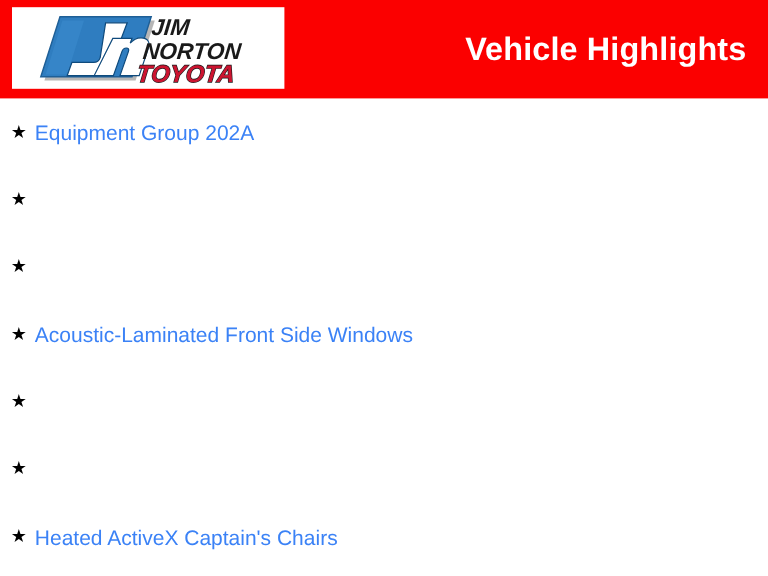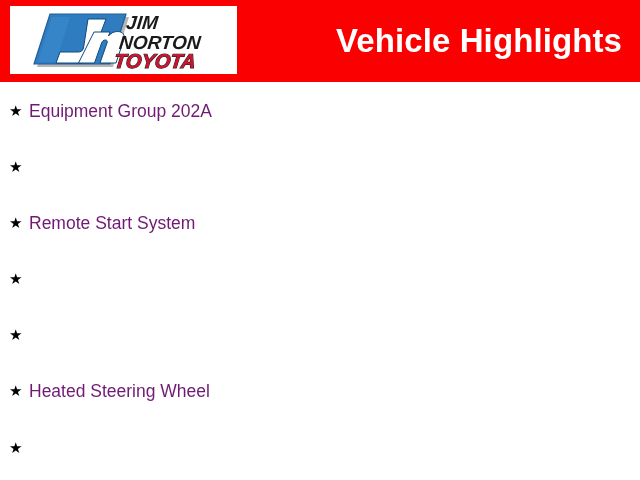--- a/index.html
+++ b/index.html
@@ -56,21 +56,21 @@
     display: block;
     width: 227px;
     height: 68px;
   }
 
   .header-title {
     position: absolute;
     right: 18px;
     top: 26px;
     color: #ffffff;
-    font-size: 33px;
+    font-size: 27px;
     font-weight: bold;
     letter-spacing: 0.1px;
     line-height: 30px;
     white-space: nowrap;
     margin-left: 20px;
   }
 
   
   .highlights {
     position: absolute;
@@ -96,21 +96,21 @@
     line-height: 20px;
     color: #000000;
     text-align: left;
     flex: 0 0 20px;
   }
 
   .hl-label {
     display: inline-block;
     font-size: 17.5px;
     line-height: 22px;
-    color: #701a75;
+    color: #3b82f6;
     font-weight: normal;
   }
 
   .i0 { top: 17px; }
   .i1 { top: 73px; }
   .i2 { top: 129px; }
   .i3 { top: 185px; }
   .i4 { top: 241px; }
   .i5 { top: 297px; }
   .i6 { top: 354px; }
@@ -161,34 +161,34 @@
       <span class="hl-star">★</span>
       <span class="hl-label">Equipment Group 202A</span>
     </div>
 
     <div class="hl-item i1">
       <span class="hl-star">★</span>
     </div>
 
     <div class="hl-item i2">
       <span class="hl-star">★</span>
-      <span class="hl-label">Remote Start System</span>
     </div>
 
     <div class="hl-item i3">
       <span class="hl-star">★</span>
+      <span class="hl-label">Acoustic-Laminated Front Side Windows</span>
     </div>
 
     <div class="hl-item i4">
       <span class="hl-star">★</span>
     </div>
 
     <div class="hl-item i5">
       <span class="hl-star">★</span>
-      <span class="hl-label">Heated Steering Wheel</span>
     </div>
 
     <div class="hl-item i6">
       <span class="hl-star">★</span>
+      <span class="hl-label">Heated ActiveX Captain's Chairs</span>
     </div>
 
   </div>
 </div>
 
 </body></html>

